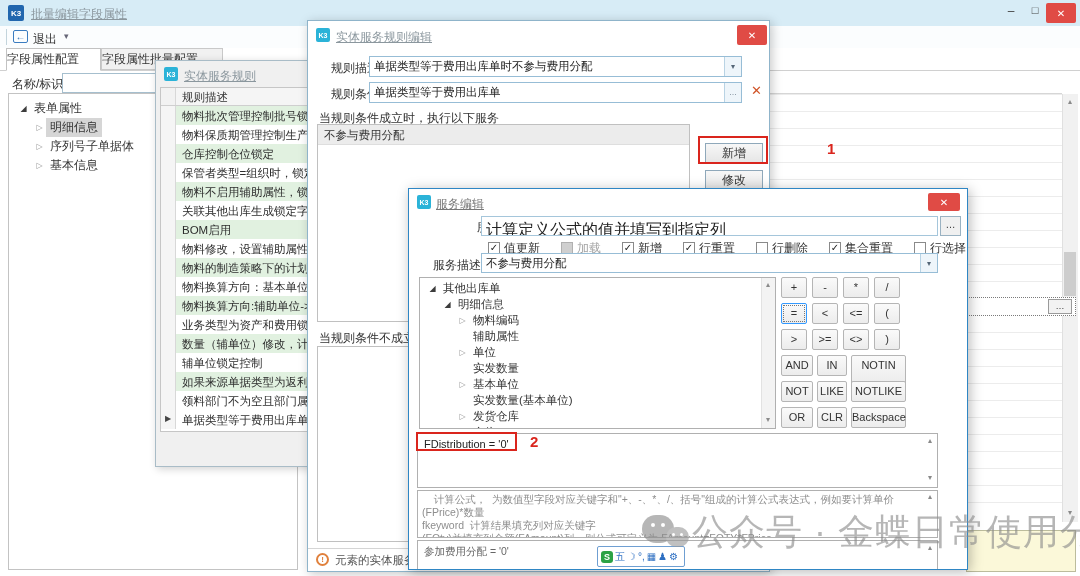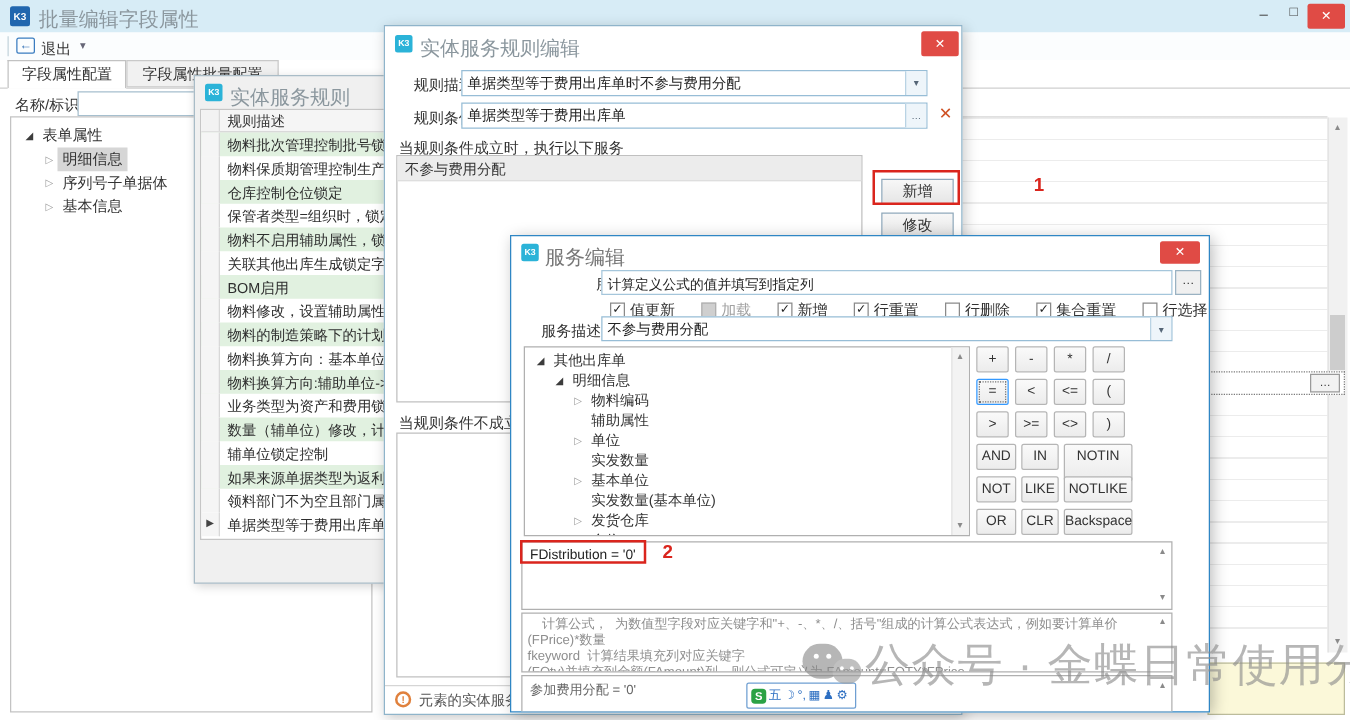--- a/index.html
+++ b/index.html
@@ -1,34 +1,34 @@
 <!DOCTYPE html>
 <html><head>
 <meta charset="utf-8">
 <style>
   html,body{margin:0;padding:0;background:#666;}
   *{box-sizing:border-box;font-family:"Liberation Sans","DejaVu Sans",sans-serif;}
   #stage{position:relative;width:1080px;height:576px;margin:0 auto;background:#fff;overflow:hidden;outline:1px solid #9ec4d8;}
   .abs{position:absolute;}
-  .win-title-text{font-size:16px;color:#8b979e;}
+  .win-title-text{font-size:12px;color:#8b979e;text-decoration:underline;}
   .k3logo{display:inline-flex;align-items:center;justify-content:center;color:#fff;font-weight:bold;border-radius:2px;}
   .closebtn{background:#e04b45;color:#fff;display:flex;align-items:center;justify-content:center;font-size:10px;border-radius:2px;cursor:default;}
   
   #main-titlebar{left:0;top:0;width:1080px;height:26px;background:#d7ecf6;}
   #main-logo{left:8px;top:5px;width:16px;height:16px;background:#2166ae;font-size:8px;}
   #main-title{left:31px;top:6px;}
   #btn-min{left:1000px;top:4px;width:22px;height:18px;text-align:center;color:#444;font-size:12px;}
   #btn-max{left:1024px;top:4px;width:22px;height:18px;text-align:center;color:#444;font-size:11px;}
   #btn-close{left:1046px;top:3px;width:30px;height:20px;}
   #toolbar{left:0;top:26px;width:1080px;height:22px;background:#fbfdfe;}
   #tb-sep{left:6px;top:29px;width:1px;height:16px;background:#c3d4dc;}
   #exit-icon{left:13px;top:30px;width:15px;height:13px;border:1px solid #3a7cc0;border-radius:2px;color:#2e6eb4;font-size:10px;line-height:11px;text-align:center;font-weight:bold;}
   #exit-label{left:33px;top:31px;font-size:12px;color:#333;}
   #exit-chevron{left:64px;top:31px;font-size:9px;color:#667;}
-  .tab{top:48px;height:22px;font-size:12px;color:#333;text-align:center;line-height:21px;}
+  .tab{top:48px;height:22px;font-size:12px;color:#333;line-height:21px;}
   #tab1{left:6px;width:95px;background:#fff;border:1px solid #c2c2c2;border-bottom:1px solid #fff;height:23px;z-index:3;}
   #tab2{left:101px;width:122px;background:#f1f1f1;border:1px solid #c9c9c9;z-index:2;}
   #hline-tabs{left:0;top:70px;width:1080px;height:1px;background:#d0d0d0;}
   #filter-label{left:12px;top:76px;font-size:12px;color:#333;}
   #filter-input{left:62px;top:73px;width:250px;height:20px;background:#fff;border:1px solid #a6bfce;}
   #main-tree{left:8px;top:93px;width:290px;height:477px;background:#fff;border:1px solid #c3c3c3;padding-top:5px;}
   .tree-row{height:19px;display:flex;align-items:center;font-size:12px;color:#333;white-space:nowrap;}
   .tree-row .tw{width:13px;font-size:8px;color:#9a9a9a;text-align:center;flex:0 0 13px;}
   .tree-row .tw.expanded{color:#3c3c3c;}
   .tree-row .tl{padding:1px 4px;}
@@ -79,21 +79,21 @@
   #re-listbox2{left:9px;top:325px;width:373px;height:196px;background:#fff;border:1px solid #c0c0c0;}
   #re-hint-sep{left:0;top:527px;width:463px;height:1px;background:#d5d5d5;}
   #re-hint-icon{left:8px;top:532px;width:13px;height:13px;border:2px solid #e0813d;border-radius:50%;color:#e0813d;font-size:8px;font-weight:bold;text-align:center;line-height:9px;}
   #re-hint-text{left:27px;top:532px;font-size:11.5px;color:#555;white-space:nowrap;}
   
   #svc-edit{left:408px;top:188px;width:560px;height:382px;background:#fff;border:1px solid #2f86c4;box-shadow:2px 2px 12px rgba(0,0,0,.28);z-index:30;overflow:hidden;}
   #se-logo{left:8px;top:6px;width:14px;height:14px;background:#2bb3d8;font-size:7px;}
   #se-title{left:27px;top:7px;color:#777;}
   #se-close{left:519px;top:4px;width:32px;height:18px;}
   #se-type-label{left:24px;top:30px;margin-left:44px;}
-  #se-type-input{left:72px;top:27px;width:457px;height:20px;border:1px solid #a5c6db;background:#fff;font-size:11px;color:#222;padding:3px 4px 4px;white-space:nowrap;overflow:hidden;}
+  #se-type-input{left:72px;top:27px;width:457px;height:20px;border:1px solid #a5c6db;background:#fff;font-size:16px;color:#222;padding:3px 4px 4px;white-space:nowrap;overflow:hidden;}
   #se-type-ellipsis{left:531px;top:27px;width:21px;height:20px;background:#f0f0f0;border:1px solid #9ab2c2;font-size:10px;text-align:center;line-height:16px;color:#333;}
   #se-checks{left:79px;top:51px;width:470px;height:16px;display:flex;gap:21px;}
   .chk-item{display:flex;align-items:center;font-size:12px;color:#333;white-space:nowrap;}
   .cbox{width:12px;height:12px;border:1px solid #8a8a8a;background:#fff;margin-right:4px;font-size:10px;line-height:10px;text-align:center;font-weight:bold;color:#222;}
   .chk-item.dis .cbox{background:#cfcfcf;border-color:#b0b0b0;}
   .chk-item.dis .lab{color:#a2a2a2;}
   #se-desc-label{left:24px;top:68px;}
   #se-desc-combo{left:72px;top:64px;width:457px;height:20px;}
   #se-tree{left:10px;top:88px;width:357px;height:152px;background:#fff;border:1px solid #b0b0b0;overflow:hidden;padding-top:2px;}
   #se-tree .tree-row{height:16px;font-size:11.5px;}

